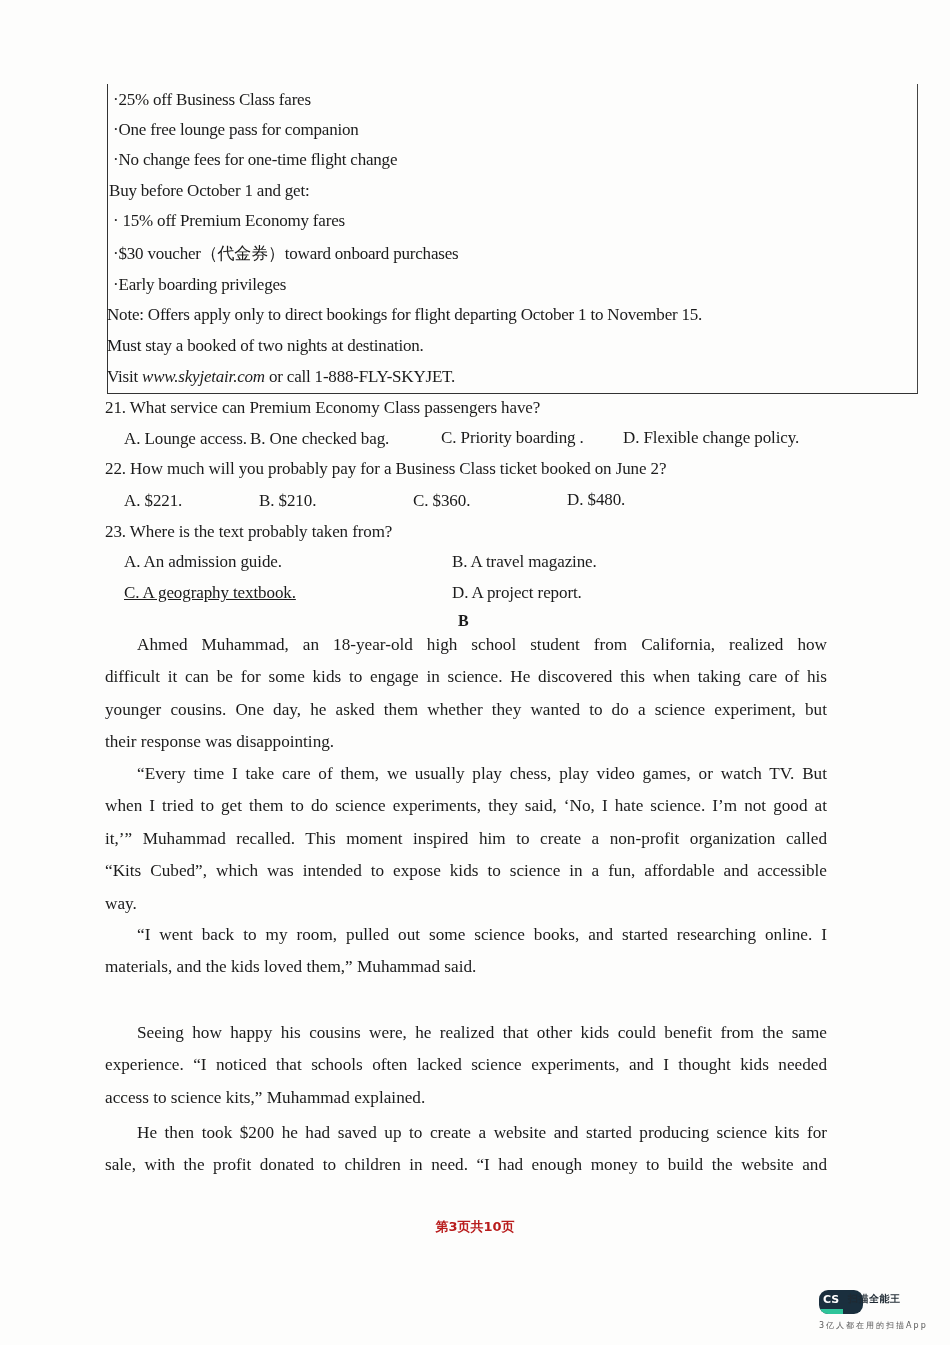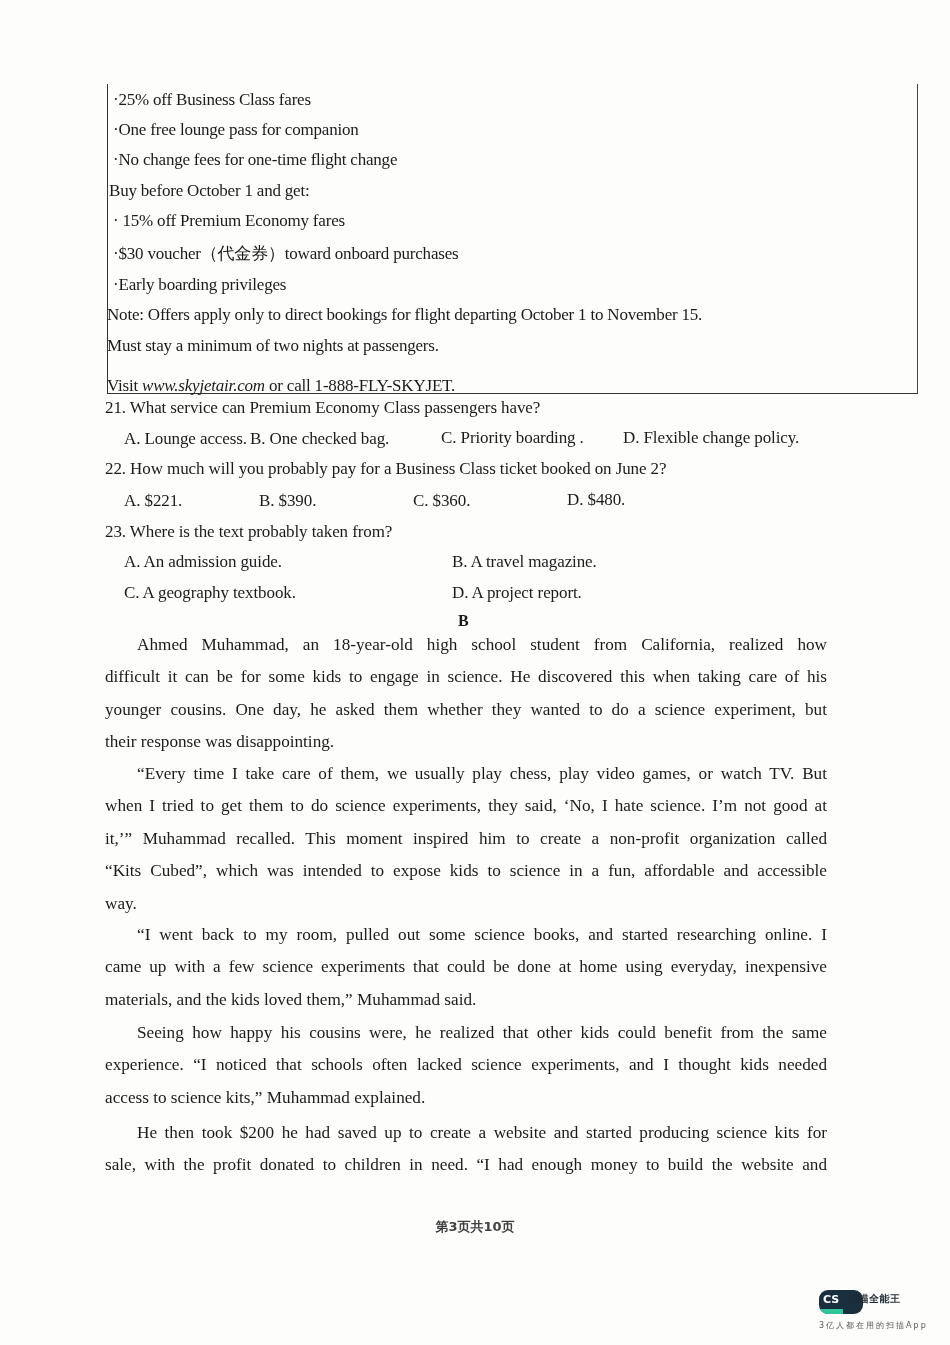--- a/index.html
+++ b/index.html
@@ -71,21 +71,21 @@
       font-weight: bold;
     }
     .footer {
       position: absolute;
       left: 0; width: 950px;
       top: 1218px;
       text-align: center;
       font-family: "DejaVu Sans", sans-serif;
       font-size: 13px;
       font-weight: bold;
-      color: #404040;
+      color: #b91c1c;
     }
     .wm {
       position: absolute;
       left: 819px;
       top: 1290px;
       width: 125px;
       height: 45px;
     }
     .wm-logo {
       position: absolute;
@@ -136,40 +136,40 @@
 
   <div class="ad-box">
     <div class="ad-line" style="top:6px;left:5px;">·25% off Business Class fares</div>
     <div class="ad-line" style="top:36px;left:5px;">·One free lounge pass for companion</div>
     <div class="ad-line" style="top:66px;left:5px;">·No change fees for one-time flight change</div>
     <div class="ad-line" style="top:97px;left:1px;">Buy before October 1 and get:</div>
     <div class="ad-line" style="top:127px;left:5px;">· 15% off Premium Economy fares</div>
     <div class="ad-line" style="top:158px;left:5px;">·$30 voucher（代金券）toward onboard purchases</div>
     <div class="ad-line" style="top:191px;left:5px;text-align:center;">·Early boarding privileges</div>
     <div class="ad-line" style="top:221px;left:-1px;">Note: Offers apply only to direct bookings for flight departing October 1 to November 15.</div>
-    <div class="ad-line" style="top:252px;left:-1px;">Must stay a minimum of two nights at passengers.</div>
-    <div class="ad-line" style="top:292px;left:-1px;"><span>Visit </span><i>www.skyjetair.com</i><span> or call 1-888-FLY-SKYJET.</span></div>
+    <div class="ad-line" style="top:252px;left:-1px;">Must stay a booked of two nights at destination.</div>
+    <div class="ad-line" style="top:283px;left:-1px;"><span>Visit </span><i>www.skyjetair.com</i><span> or call 1-888-FLY-SKYJET.</span></div>
   </div>
 
   <div class="line" style="left:105px;top:398px;">21. What service can Premium Economy Class passengers have?</div>
   <div class="line" style="left:124px;top:429px;">A. Lounge access.</div>
   <div class="line" style="left:250px;top:429px;">B. One checked bag.</div>
   <div class="line" style="left:441px;top:428px;">C. Priority boarding .</div>
   <div class="line" style="left:623px;top:428px;">D. Flexible change policy.</div>
 
   <div class="line" style="left:105px;top:459px;">22. How much will you probably pay for a Business Class ticket booked on June 2?</div>
   <div class="line" style="left:124px;top:491px;">A. $221.</div>
-  <div class="line" style="left:259px;top:491px;">B. $390.</div>
+  <div class="line" style="left:259px;top:491px;">B. $210.</div>
   <div class="line" style="left:413px;top:491px;">C. $360.</div>
   <div class="line" style="left:567px;top:490px;">D. $480.</div>
 
   <div class="line" style="left:105px;top:522px;">23. Where is the text probably taken from?</div>
   <div class="line" style="left:124px;top:552px;">A. An admission guide.</div>
   <div class="line" style="left:452px;top:552px;">B. A travel magazine.</div>
-  <div class="line" style="left:124px;top:583px;">C. A geography textbook.</div>
+  <div class="line" style="left:124px;top:583px;text-decoration:underline;">C. A geography textbook.</div>
   <div class="line" style="left:452px;top:583px;">D. A project report.</div>
 
   <div class="section-letter">B</div>
 
   <div class="para" style="top:629px;">
     <span class="l indent">Ahmed Muhammad, an 18-year-old high school student from California, realized how</span>
     <span class="l">difficult it can be for some kids to engage in science. He discovered this when taking care of his</span>
     <span class="l">younger cousins. One day, he asked them whether they wanted to do a science experiment, but</span>
     <span class="l last">their response was disappointing.</span>
   </div>
@@ -177,21 +177,20 @@
   <div class="para" style="top:758px;">
     <span class="l indent">“Every time I take care of them, we usually play chess, play video games, or watch TV. But</span>
     <span class="l">when I tried to get them to do science experiments, they said, ‘No, I hate science. I’m not good at</span>
     <span class="l">it,’” Muhammad recalled. This moment inspired him to create a non-profit organization called</span>
     <span class="l">“Kits Cubed”, which was intended to expose kids to science in a fun, affordable and accessible</span>
     <span class="l last">way.</span>
   </div>
 
   <div class="para" style="top:919px;">
     <span class="l indent">“I went back to my room, pulled out some science books, and started researching online. I</span>
-    <span class="l">came up with a few science experiments that could be done at home using everyday, inexpensive</span>
     <span class="l last">materials, and the kids loved them,” Muhammad said.</span>
   </div>
 
   <div class="para" style="top:1017px;">
     <span class="l indent">Seeing how happy his cousins were, he realized that other kids could benefit from the same</span>
     <span class="l">experience. “I noticed that schools often lacked science experiments, and I thought kids needed</span>
     <span class="l last">access to science kits,” Muhammad explained.</span>
   </div>
 
   <div class="para" style="top:1117px;">

